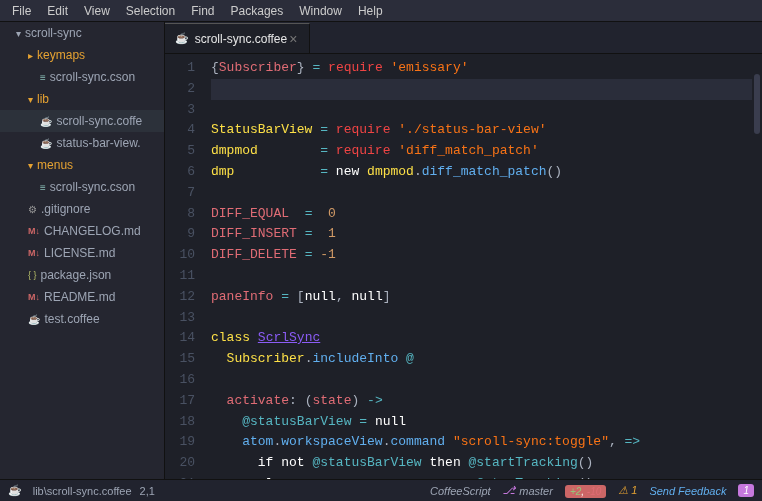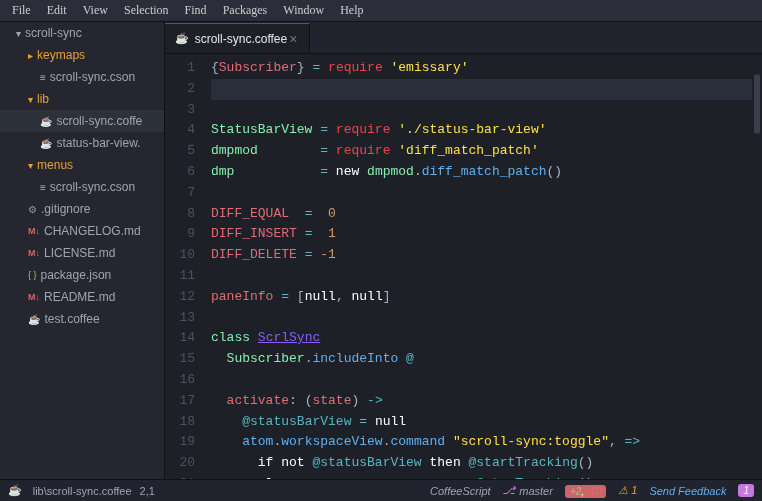--- a/index.html
+++ b/index.html
@@ -23,21 +23,21 @@
       height: 22px;
       padding: 0 4px;
       flex-shrink: 0;
       border-bottom: 1px solid #111;
     }
     .menubar-item {
       padding: 2px 8px;
       font-size: 12px;
       color: #ccc;
       cursor: pointer;
-      font-family: Liberation Serif, serif;
+      font-family: Liberation Sans, sans-serif;
     }
 
     
     .main-layout {
       display: flex;
       flex: 1;
       overflow: hidden;
     }
 
     
@@ -152,23 +152,23 @@
       line-height: 1.6;
       white-space: pre;
       color: #abb2bf;
     }
 
     
     .s-brace { color: #abb2bf; }
     .s-var { color: #e06c75; }
     .s-op { color: #56b6c2; }
     .s-req { color: #ef4444; }
-    .s-str { color: #fde047; text-align: right; }
+    .s-str { color: #f97316; text-align: right; }
     .s-num { color: #d19a66; }
-    .s-cls { color: #86efac; }
+    .s-cls { color: #fde047; }
     .s-cls-name { color: #8b5cf6; text-decoration: underline; }
     .s-fn { color: #61afef; }
     .s-kw { color: #ffffff; }
     .s-prop { color: #e06c75; }
     .s-punct { color: #abb2bf; }
     .s-at { color: #56b6c2; }
 
     
     .line-current { background: #2a2d3a; display: block; }
 

